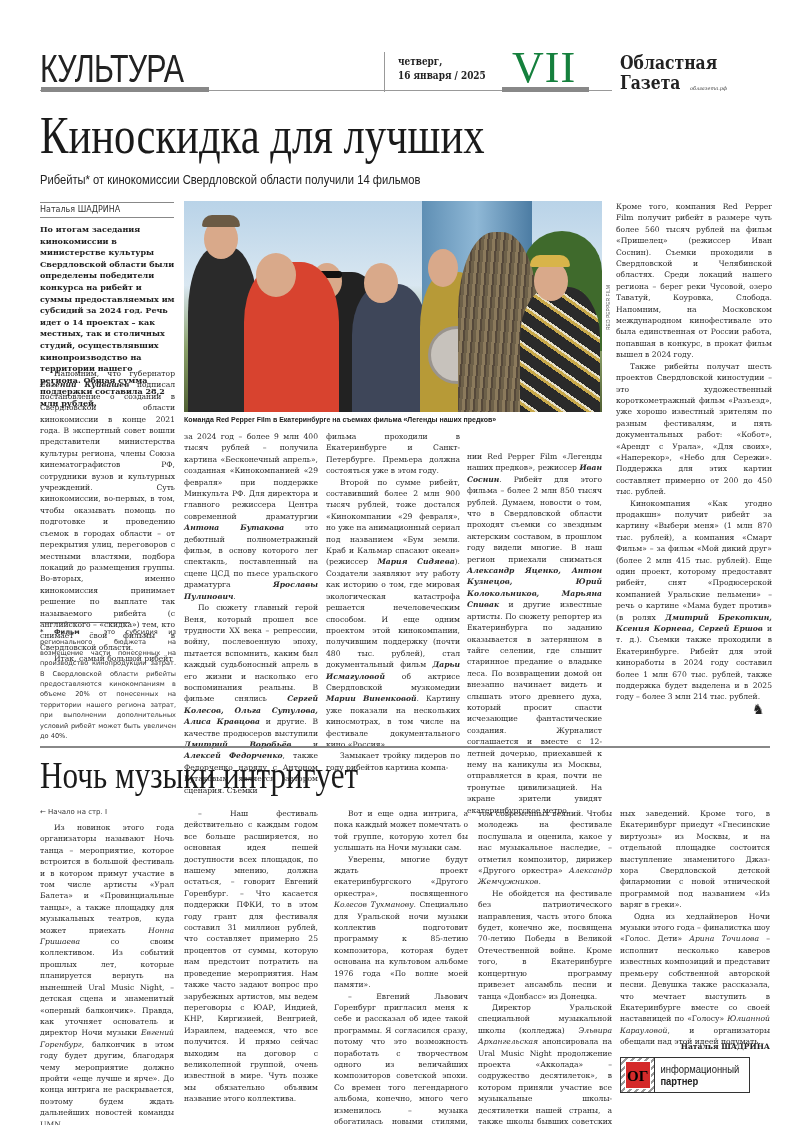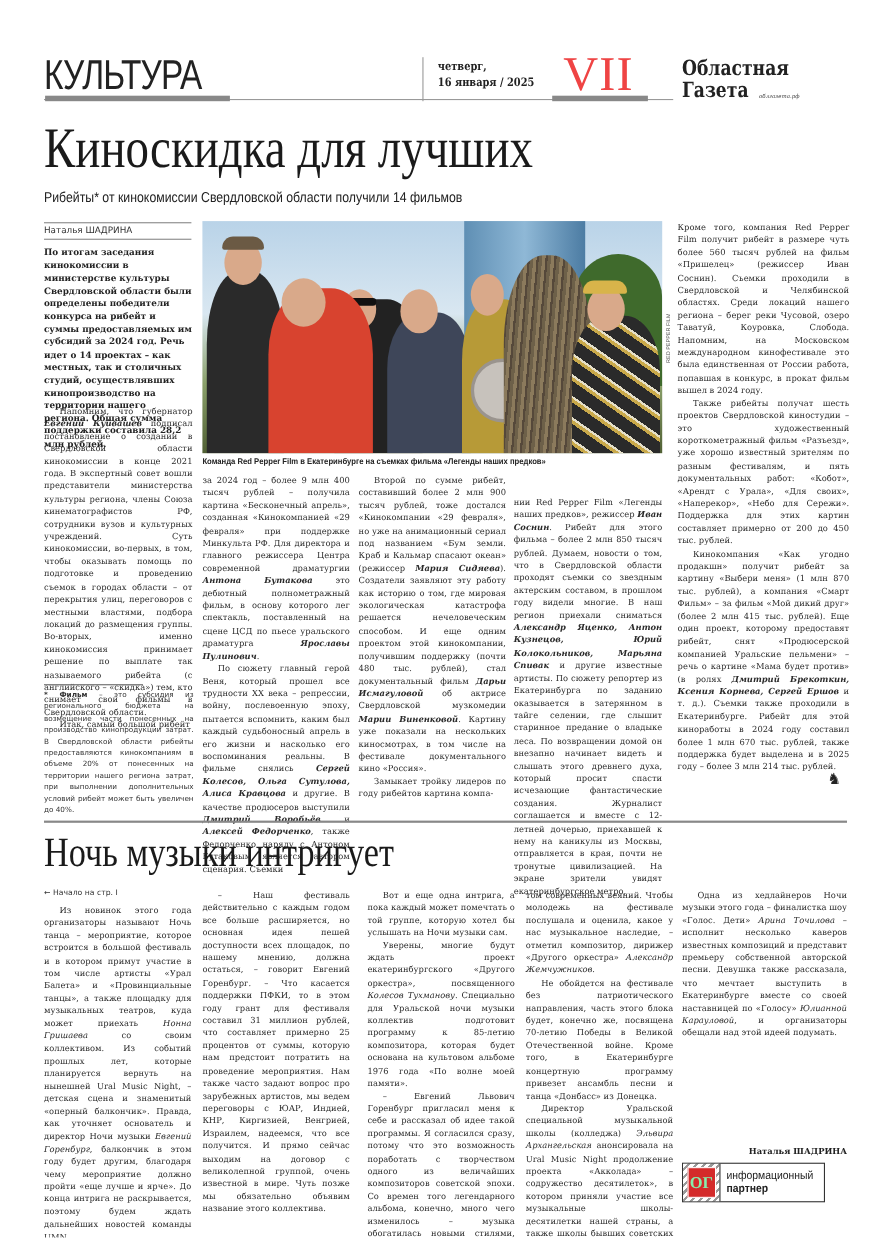--- a/index.html
+++ b/index.html
@@ -8,21 +8,21 @@
 
   .abs { position: absolute; }
 
   
   .section-title { left: 40px; top: 48px; font-family: "Liberation Sans", sans-serif; font-size: 38px; font-weight: 400; letter-spacing: -1px; color: #222; transform: scaleX(0.8); transform-origin: left; }
   .mast-line { left: 40px; top: 90px; width: 572px; height: 1px; background: #999; }
   .section-bar { left: 41px; top: 87px; width: 168px; height: 5px; background: #888; }
   .page-bar { left: 502px; top: 87px; width: 87px; height: 5px; background: #888; }
   .mast-divider { left: 384px; top: 52px; width: 1px; height: 40px; background: #999; }
   .issue-date { left: 398px; top: 54px; font-family: "DejaVu Serif", serif; font-size: 10.5px; font-weight: 700; line-height: 14px; transform: scaleX(0.85); transform-origin: left; }
-  .page-number { left: 512px; top: 42px; font-family: "Liberation Serif", serif; font-size: 44px; color: #ef4444; letter-spacing: 1px; }
+  .page-number { left: 512px; top: 42px; font-family: "Liberation Serif", serif; font-size: 44px; color: #15803d; letter-spacing: 1px; }
   .paper-name { left: 620px; top: 52px; font-family: "DejaVu Serif", serif; font-size: 19px; font-weight: 700; line-height: 20px; transform: scaleX(0.82); transform-origin: left; color: #222; }
   .paper-site { left: 690px; top: 85px; font-size: 5px; font-style: italic; color: #444; }
 
   
   .headline { left: 40px; top: 106px; font-family: "Liberation Serif", serif; font-size: 52px; line-height: 60px; color: #1a1a1a; transform: scaleX(0.82); transform-origin: left; white-space: nowrap; }
   .subhead { left: 40px; top: 172px; font-family: "Liberation Sans", sans-serif; font-size: 13px; color: #222; transform: scaleX(0.86); transform-origin: left; white-space: nowrap; }
 
   
   .byline-rule { left: 40px; top: 202px; width: 134px; height: 1px; background: #888; }
   .byline { left: 40px; top: 205px; font-family: "DejaVu Sans", sans-serif; font-size: 8px; color: #333; }
@@ -83,21 +83,21 @@
   .c2col b { font-weight: 400; font-style: italic; }
   .a2c1 { left: 40px; top: 822px; width: 134px; }
   .a2c2 { left: 184px; top: 808px; width: 134px; }
   .a2c3 { left: 334px; top: 808px; width: 134px; }
   .a2c4 { left: 478px; top: 808px; width: 134px; }
   .a2c5 { left: 620px; top: 808px; width: 150px; }
   .signature { left: 620px; top: 1042px; width: 150px; text-align: right; font-size: 7.6px; font-weight: 700; color: #222; }
 
   .partner { left: 620px; top: 1057px; width: 130px; height: 36px; border: 1px solid #333; display: flex; align-items: center; }
   .partner-logo { width: 40px; height: 34px; background: repeating-linear-gradient(135deg, #fff 0 3px, #999 3px 5px); display: flex; align-items: center; justify-content: center; border-right: 1px solid #333; }
-  .partner-logo span { display: block; width: 26px; height: 28px; background: #d42a2a; color: #86efac; font-family: "Liberation Serif", serif; font-weight: 700; font-size: 15px; text-align: center; line-height: 28px; border: 1px solid #fff; }
+  .partner-logo span { display: block; width: 26px; height: 28px; background: #d42a2a; color: #000000; font-family: "Liberation Serif", serif; font-weight: 700; font-size: 15px; text-align: center; line-height: 28px; border: 1px solid #fff; }
   .partner-text { padding-left: 6px; font-family: "Liberation Sans", sans-serif; font-size: 10.5px; line-height: 12px; color: #222; transform: scaleX(0.9); transform-origin: left; }
   .partner-text .t2 { font-weight: 700; }
 </style>
 </head>
 <body>
 
 <div class="abs section-title">КУЛЬТУРА</div>
 <div class="abs mast-line"></div>
 <div class="abs section-bar"></div>
 <div class="abs mast-divider"></div>
@@ -152,20 +152,21 @@
 </div>
 <div class="abs credit">RED PEPPER FILM</div>
 <div class="abs caption">Команда Red Pepper Film в Екатеринбурге на съемках фильма «Легенды наших предков»</div>
 
 <div class="abs col col2">
   <p class="noindent"><span>за 2024 год – более 9 млн 400 тысяч рублей – получила картина «Бесконечный апрель», созданная «Кинокомпанией «29 февраля» при поддержке Минкультa РФ. Для директора и главного режиссера Центра современной драматургии </span><b>Антона Бутакова</b><span> это дебютный полнометражный фильм, в основу которого лег спектакль, поставленный на сцене ЦСД по пьесе уральского драматурга </span><b>Ярославы Пулинович</b><span>.</span></p>
   <p><span>По сюжету главный герой Веня, который прошел все трудности XX века – репрессии, войну, послевоенную эпоху, пытается вспомнить, каким был каждый судьбоносный апрель в его жизни и насколько его воспоминания реальны. В фильме снялись </span><b>Сергей Колесов, Ольга Сутулова, Алиса Кравцова</b><span> и другие. В качестве продюсеров выступили </span><b>Дмитрий Воробьёв</b><span> и </span><b>Алексей Федорченко</b><span>, также Федорченко наряду с Антоном Бутаковым является автором сценария. Съемки</span></p>
 </div>
 
 <div class="abs col col3">
+  <p class="noindent">фильма проходили в Екатеринбурге и Санкт-Петербурге. Премьера должна состояться уже в этом году.</p>
   <p><span>Второй по сумме рибейт, составивший более 2 млн 900 тысяч рублей, тоже достался «Кинокомпании «29 февраля», но уже на анимационный сериал под названием «Бум земли. Краб и Кальмар спасают океан» (режиссер </span><b>Мария Сидяева</b><span>). Создатели заявляют эту работу как историю о том, где мировая экологическая катастрофа решается нечеловеческим способом. И еще одним проектом этой кинокомпании, получившим поддержку (почти 480 тыс. рублей), стал документальный фильм </span><b>Дарьи Исмагуловой</b><span> об актрисе Свердловской музкомедии </span><b>Марии Виненковой</b><span>. Картину уже показали на нескольких киносмотрах, в том числе на фестивале документального кино «Россия».</span></p>
   <p>Замыкает тройку лидеров по году рибейтов картина компа-</p>
 </div>
 
 <div class="abs col col4">
   <p class="noindent"><span>нии Red Pepper Film «Легенды наших предков», режиссер </span><b>Иван Соснин</b><span>. Рибейт для этого фильма – более 2 млн 850 тысяч рублей. Думаем, новости о том, что в Свердловской области проходят съемки со звездным актерским составом, в прошлом году видели многие. В наш регион приехали сниматься </span><b>Александр Яценко, Антон Кузнецов, Юрий Колокольников, Марьяна Спивак</b><span> и другие известные артисты. По сюжету репортер из Екатеринбурга по заданию оказывается в затерянном в тайге селении, где слышит старинное предание о владыке леса. По возвращении домой он внезапно начинает видеть и слышать этого древнего духа, который просит спасти исчезающие фантастические создания. Журналист соглашается и вместе с 12-летней дочерью, приехавшей к нему на каникулы из Москвы, отправляется в края, почти не тронутые цивилизацией. На экране зрители увидят екатеринбургское метро,</span></p>
 </div>
 
 <div class="abs col col5">
   <p>Кроме того, компания Red Pepper Film получит рибейт в размере чуть более 560 тысяч рублей на фильм «Пришелец» (режиссер Иван Соснин). Съемки проходили в Свердловской и Челябинской областях. Среди локаций нашего региона – берег реки Чусовой, озеро Таватуй, Коуровка, Слобода. Напомним, на Московском международном кинофестивале это была единственная от России работа, попавшая в конкурс, в прокат фильм вышел в 2024 году.</p>
@@ -194,20 +195,21 @@
   <p>– Евгений Львович Горенбург пригласил меня к себе и рассказал об идее такой программы. Я согласился сразу, потому что это возможность поработать с творчеством одного из величайших композиторов советской эпохи. Со времен того легендарного альбома, конечно, много чего изменилось – музыка обогатилась новыми стилями, приемами, и мы попробуем переосмыслить альбом «По волне моей памяти» целиком с уче-</p>
 </div>
 
 <div class="abs c2col a2c4">
   <p class="noindent"><span>том современных веяний. Чтобы молодежь на фестивале послушала и оценила, какое у нас музыкальное наследие, – отметил композитор, дирижер «Другого оркестра» </span><b>Александр Жемчужников</b><span>.</span></p>
   <p>Не обойдется на фестивале без патриотического направления, часть этого блока будет, конечно же, посвящена 70-летию Победы в Великой Отечественной войне. Кроме того, в Екатеринбурге концертную программу привезет ансамбль песни и танца «Донбасс» из Донецка.</p>
   <p><span>Директор Уральской специальной музыкальной школы (колледжа) </span><b>Эльвира Архангельская</b><span> анонсировала на Ural Music Night продолжение проекта «Акколада» – содружество десятилеток», в котором приняли участие все музыкальные школы-десятилетки нашей страны, а также школы бывших советских республик, перед публикой фестиваля выступят солисты этих учеб-</span></p>
 </div>
 
 <div class="abs c2col a2c5">
+  <p class="noindent">ных заведений. Кроме того, в Екатеринбург приедут «Гнесинские виртуозы» из Москвы, и на отдельной площадке состоится выступление знаменитого Джаз-хора Свердловской детской филармонии с новой этнической программой под названием «Из варяг в греки».</p>
   <p><span>Одна из хедлайнеров Ночи музыки этого года – финалистка шоу «Голос. Дети» </span><b>Арина Точилова</b><span> – исполнит несколько каверов известных композиций и представит премьеру собственной авторской песни. Девушка также рассказала, что мечтает выступить в Екатеринбурге вместе со своей наставницей по «Голосу» </span><b>Юлианной Карауловой</b><span>, и организаторы обещали над этой идеей подумать.</span></p>
 </div>
 <div class="abs signature">Наталья ШАДРИНА</div>
 
 <div class="abs partner">
   <div class="partner-logo">
       <span>ОГ</span>
     </div>
   <div class="partner-text">
     <div>информационный</div>

